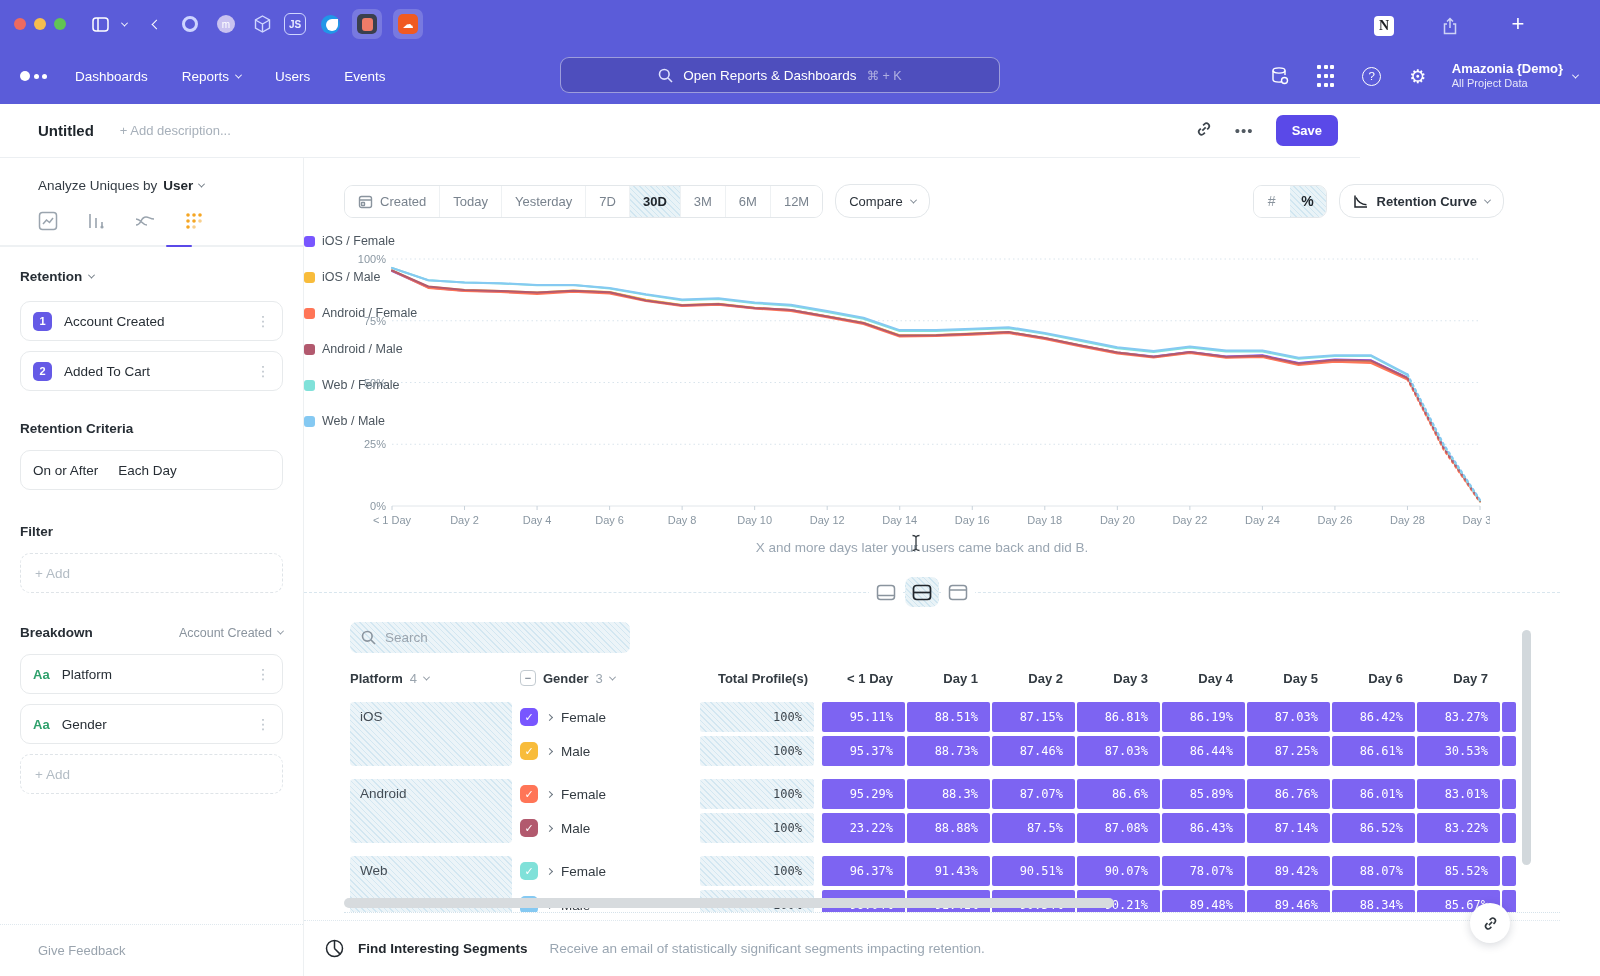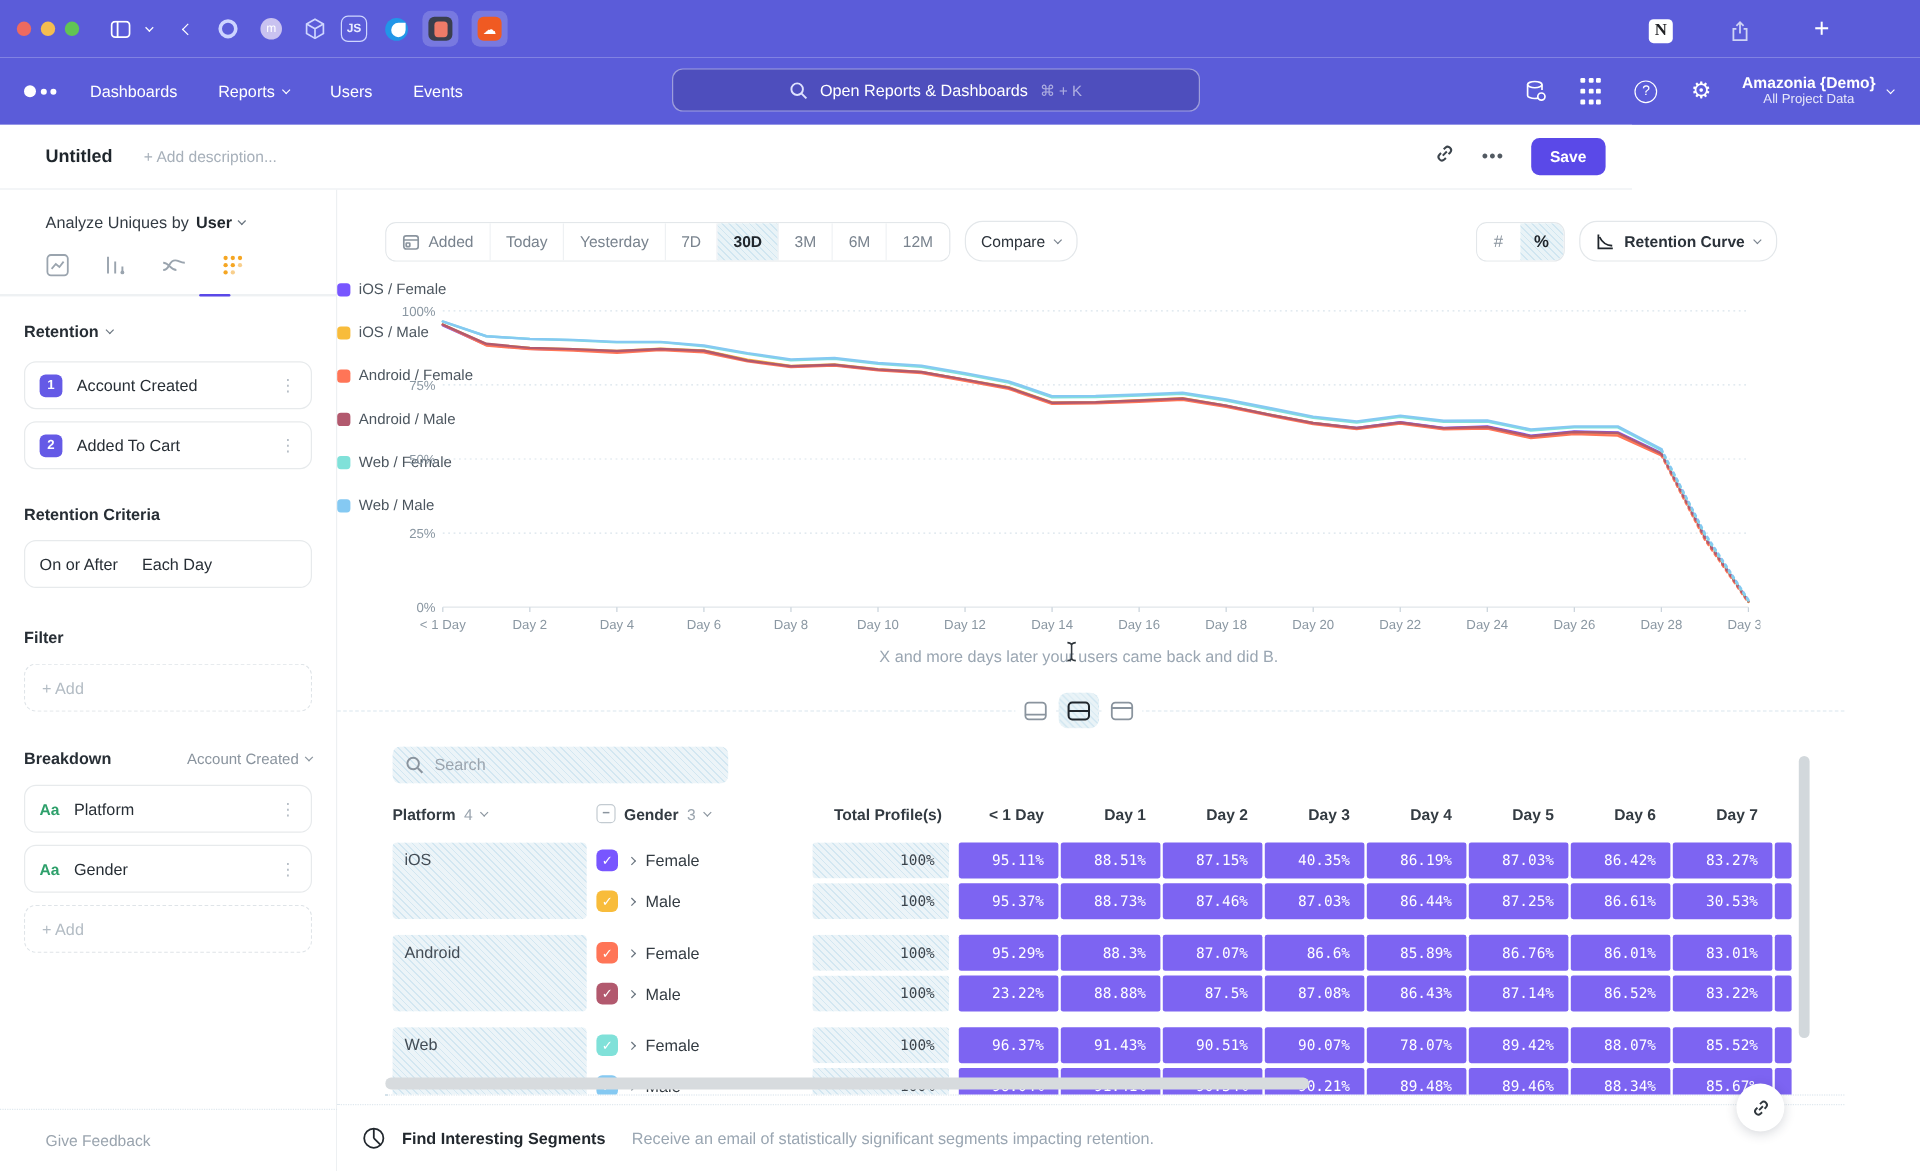--- a/index.html
+++ b/index.html
@@ -40,36 +40,36 @@
   .nav-item { display:flex; align-items:center; gap:7px; cursor:pointer; }
   .nav-search { position:absolute; left:560px; top:9px; width:440px; height:36px; border-radius:9px;
     background:rgba(30,30,90,.22); border:1px solid rgba(255,255,255,.45);
     display:flex; align-items:center; justify-content:center; gap:10px; font-size:13.5px; }
   .nav-search .sc { color:rgba(255,255,255,.55); font-size:12.5px; }
   .nav-right { position:absolute; right:22px; top:0; height:56px; display:flex; align-items:center; gap:22px; }
   .nav-ic { width:24px; height:24px; display:flex; align-items:center; justify-content:center; }
   .help-ic { width:19px; height:19px; border:1.5px solid #fff; border-radius:50%; font-size:11.5px; display:flex; align-items:center; justify-content:center; }
   .grid-ic { display:grid; grid-template-columns:repeat(3,4px); grid-gap:2.5px; }
   .grid-ic i { width:4px; height:4px; background:#fff; border-radius:1px; }
-  .acct { text-align:center; line-height:1.25; }
+  .acct { text-align:left; line-height:1.25; }
   .acct .nm { font-size:13px; font-weight:700; }
   .acct .sc { font-size:11px; opacity:.85; }
 
   
   .rhead { position:absolute; left:0; top:104px; width:1360px; height:54px; background:#fff; border-bottom:1px solid #eceff2;
     display:flex; align-items:center; }
   .rtitle { margin-left:38px; font-size:15px; font-weight:700; color:#1f262c; }
   .rdesc { margin-left:26px; font-size:13px; color:#a7b0ba; }
   .rhead-right { position:absolute; right:22px; display:flex; align-items:center; gap:22px; }
   .save-btn { background:#5a49e8; color:#fff; font-size:13px; font-weight:600; border:none; border-radius:7px; padding:8px 16px; cursor:pointer; }
   .dots3 { color:#525a62; font-size:15px; letter-spacing:1px; }
 
   
   .main { position:absolute; left:0; top:158px; width:1600px; height:818px; display:flex; }
-  .sidebar { width:281px; height:100%; border-right:1px solid #edf0f2; position:relative; padding:0 20px; }
+  .sidebar { width:304px; height:100%; border-right:1px solid #edf0f2; position:relative; padding:0 20px; }
   .content { position:relative; width:1256px; height:100%; }
 
   
   .an-row { margin:20px 0 0 18px; font-size:13.5px; color:#343c44; display:flex; align-items:center; gap:6px; }
   .an-row b { font-weight:700; color:#22282e; }
   .tabs { margin:18px 0 0 18px; display:flex; gap:28px; height:30px; }
   .tabs svg { display:block; }
   .tabs-line { position:relative; height:2px; margin:4px -20px 0; background:#eef1f3; }
   .tab-underline { position:absolute; left:166px; width:26px; height:2.5px; background:#5a49e8; top:-.5px; border-radius:2px; }
   .sec-h { font-size:13.5px; font-weight:700; color:#272e35; display:flex; align-items:center; gap:7px; }
@@ -387,21 +387,21 @@
     <div class="toolbar">
       <div class="rangegrp" id="range-group">
           <button class="range-btn">
             <span style="display: flex;">
               <svg width="15" height="15" viewBox="0 0 15 15" fill="none" stroke="#8a949e" stroke-width="1.4">
                 <rect x="1.5" y="2.5" width="12" height="11" rx="2"></rect>
                 <line x1="1.5" y1="6" x2="13.5" y2="6"></line>
                 <rect x="3.5" y="8.5" width="3" height="3" rx=".5"></rect>
               </svg>
             </span>
-            <span>Added</span>
+            <span>Created</span>
           </button>
           <button class="range-btn">
             <span>Today</span>
           </button>
           <button class="range-btn">
             <span>Yesterday</span>
           </button>
           <button class="range-btn">
             <span>7D</span>
           </button>
@@ -594,21 +594,21 @@
               <div class="trow">
                 <div class="gcell">
                   <span class="cb" style="background: rgb(120, 86, 255);">✓</span>
                   <i class="chev right" style="width: 5px; height: 5px; color: rgb(107, 118, 128);"></i>
                   <span>Female</span>
                 </div>
                 <div class="totcell hatch">100%</div>
                 <div class="vcell first">95.11%</div>
                 <div class="vcell">88.51%</div>
                 <div class="vcell">87.15%</div>
-                <div class="vcell">40.35%</div>
+                <div class="vcell">86.81%</div>
                 <div class="vcell">86.19%</div>
                 <div class="vcell">87.03%</div>
                 <div class="vcell">86.42%</div>
                 <div class="vcell">83.27%</div>
                 <div class="vcell sliver"></div>
               </div>
               <div class="trow">
                 <div class="gcell">
                   <span class="cb" style="background: rgb(248, 188, 59);">✓</span>
                   <i class="chev right" style="width: 5px; height: 5px; color: rgb(107, 118, 128);"></i>

